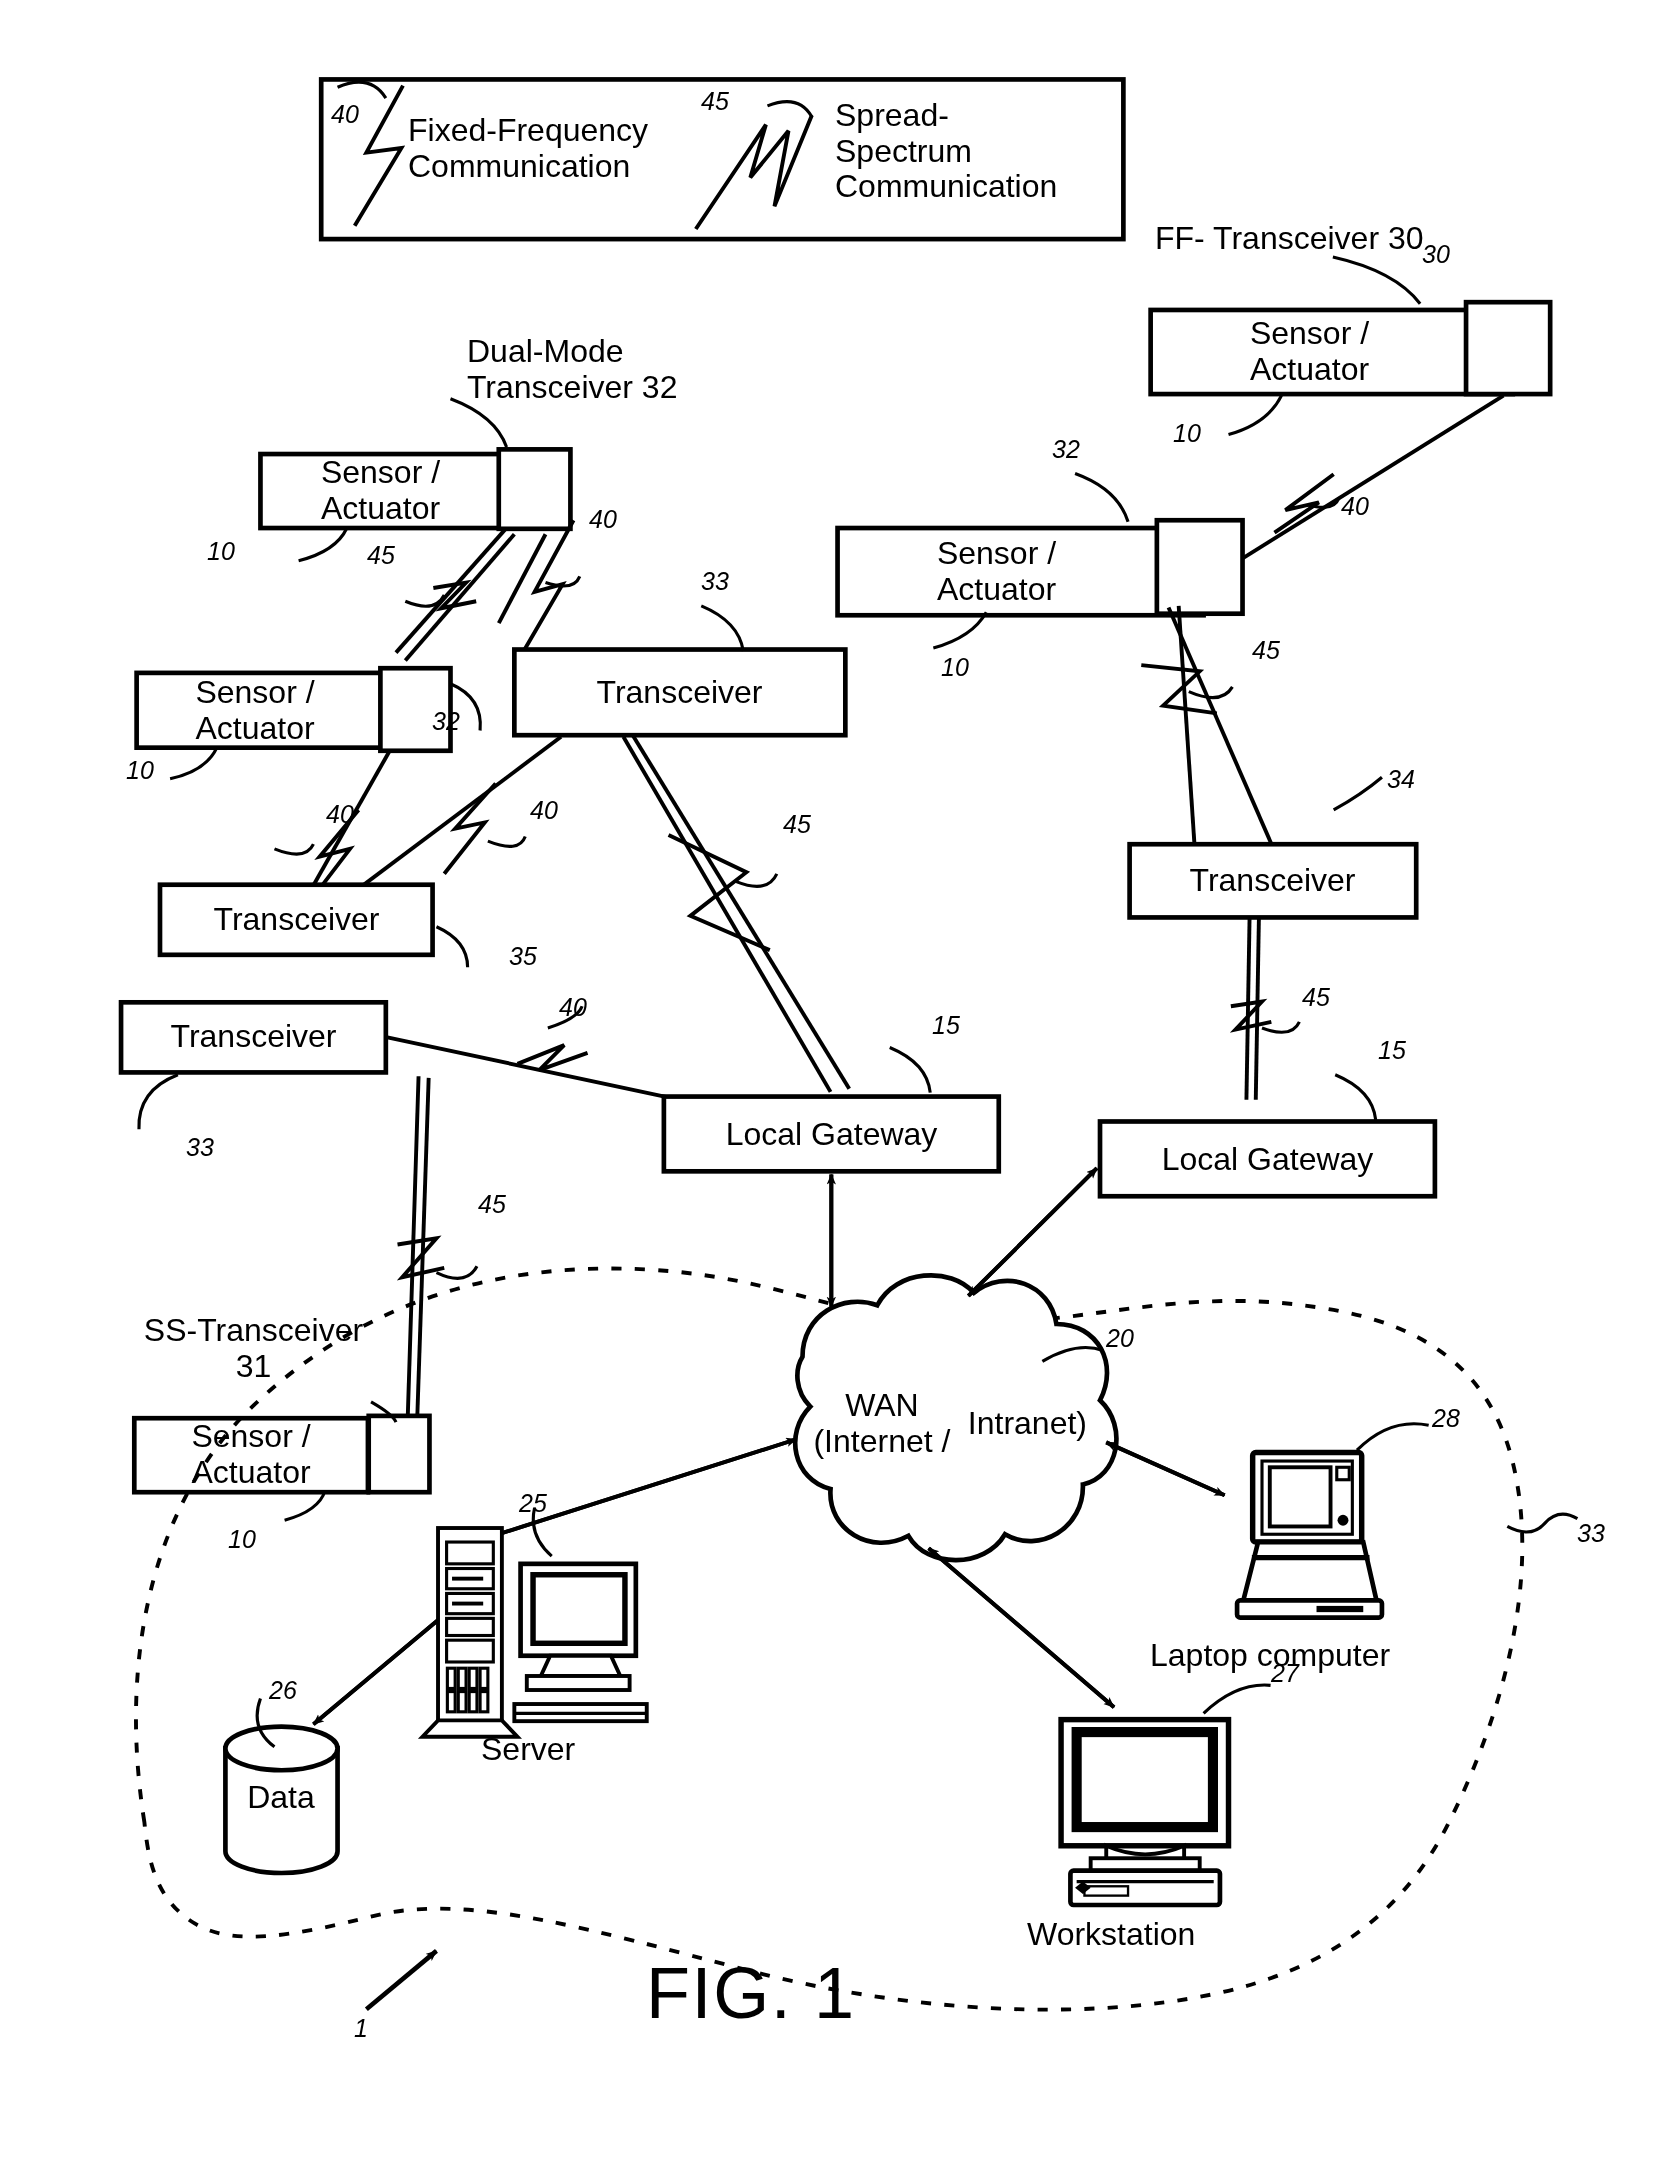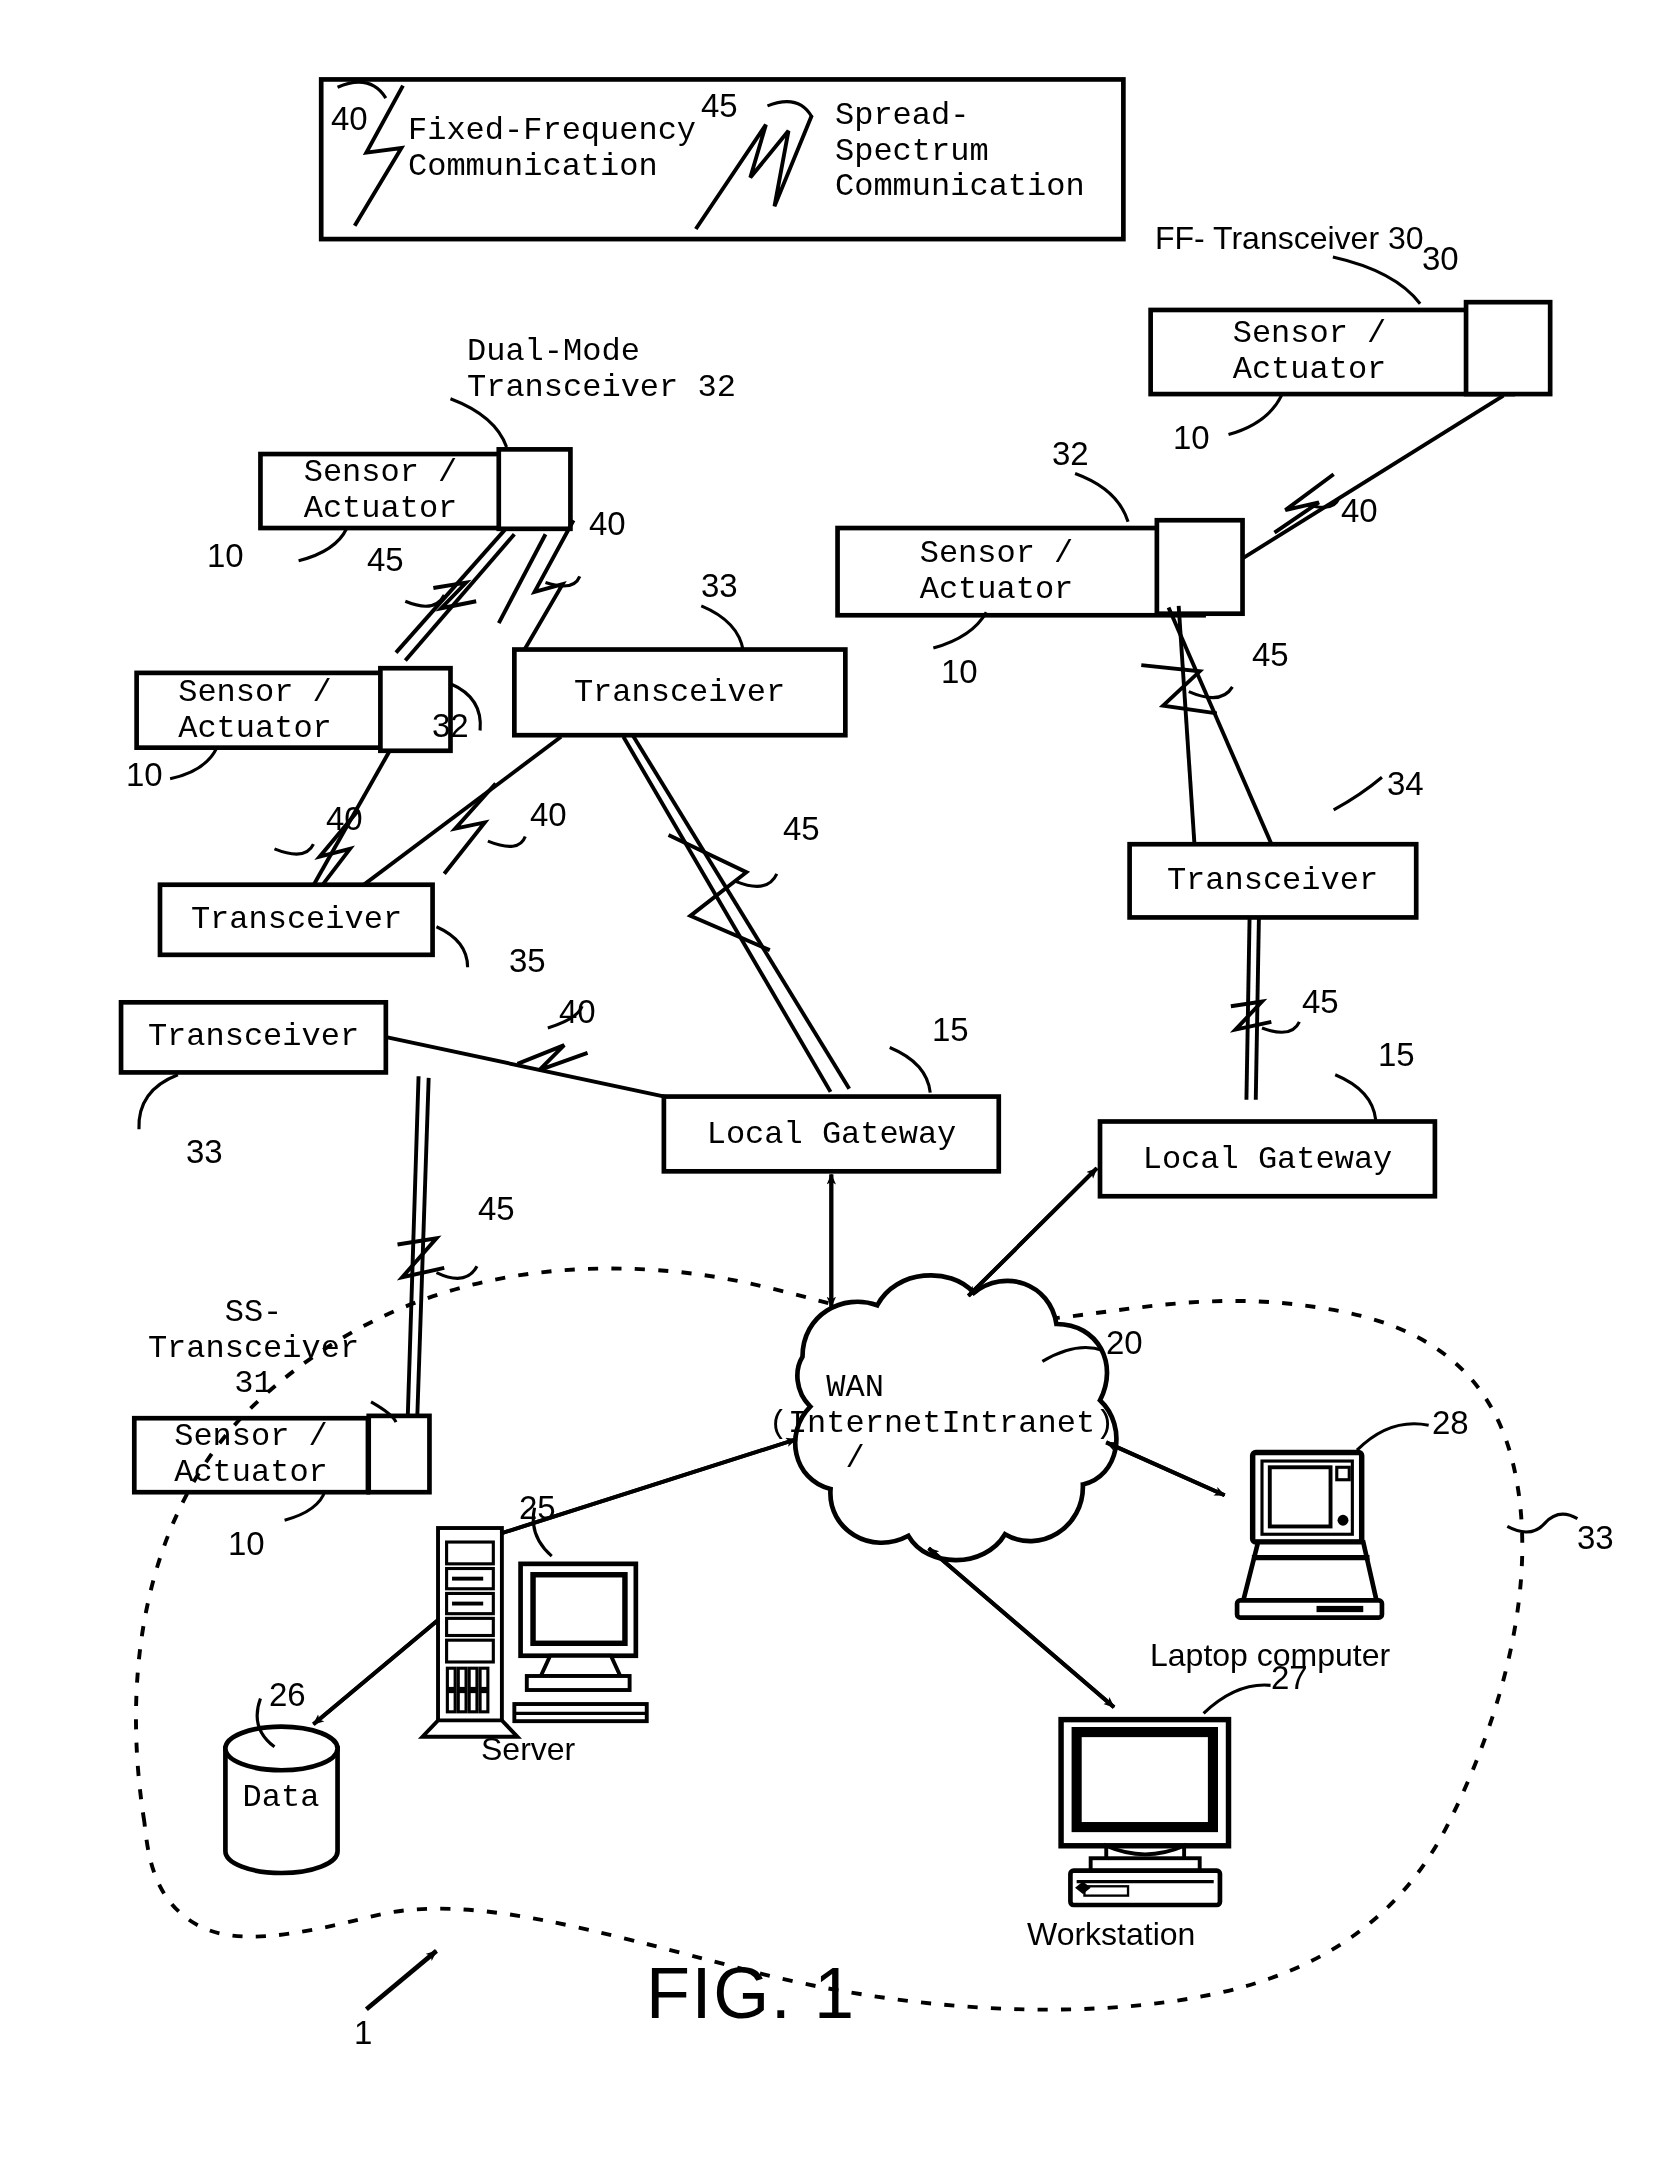--- a/index.html
+++ b/index.html
@@ -4,24 +4,24 @@
 <style>
   html,body{margin:0;padding:0;background:#fff;}
   body{
     width:1679px;height:2183px;position:relative;overflow:hidden;
     font-family:"Liberation Sans", sans-serif;color:#000;
   }
   #fig{position:absolute;left:0;top:0;width:1679px;height:2183px;}
   .lbl{position:absolute;white-space:nowrap;font-family:"Liberation Sans",sans-serif;color:#000;}
   .boxtext{
     position:absolute;display:flex;align-items:center;justify-content:center;
-    text-align:center;line-height:1.12;font-family:Liberation Mono, monospace;
+    text-align:center;line-height:1.12;font-family:Liberation Sans, sans-serif;
     pointer-events:none;
   }
-  .ref{font-size:33px;}
+  .ref{font-size:25px;font-style:italic;}
   .cap{font-size:32px;}
   .figtitle{font-size:72px;letter-spacing:1.6px;}
 </style>
 </head>
 <body>
 
 <svg id="fig" viewBox="0 0 2155 2803" xmlns="http://www.w3.org/2000/svg">
   <defs>
     <marker id="arrowHead" markerWidth="16" markerHeight="16" refX="13" refY="6" orient="auto" markerUnits="userSpaceOnUse">
       <path d="M0,0 L14,6 L0,12 L3.5,6 Z" fill="#000"></path>

